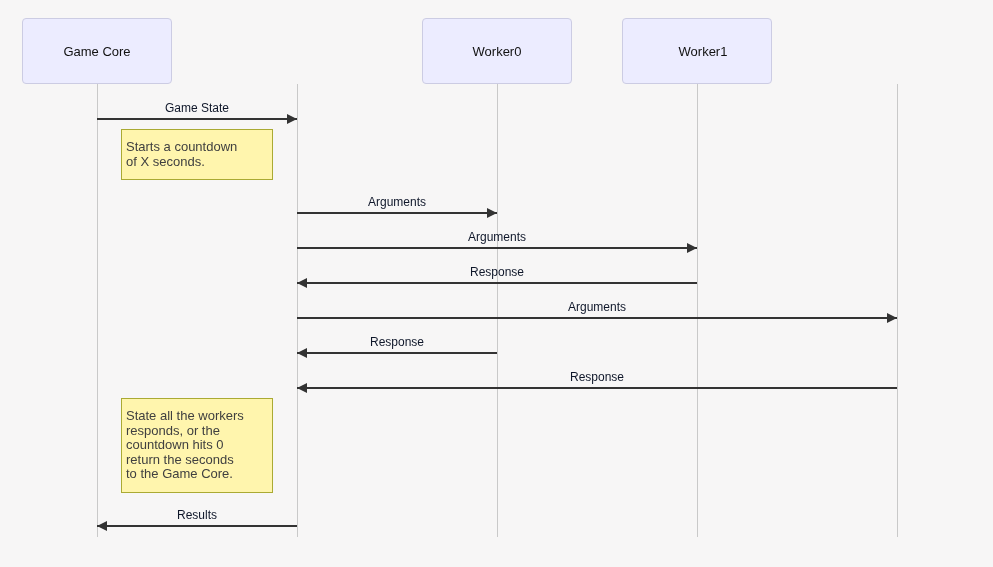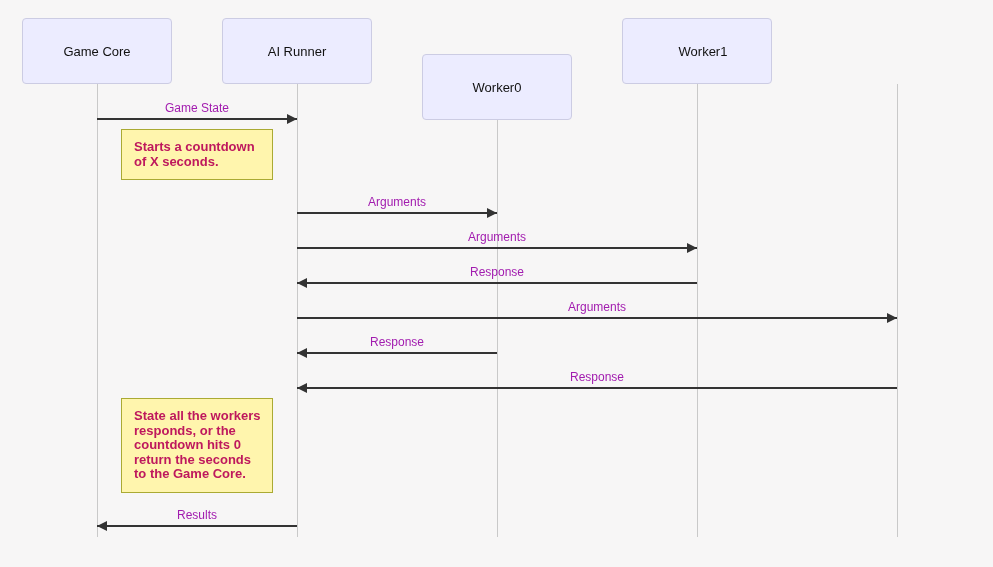--- a/index.html
+++ b/index.html
@@ -47,51 +47,47 @@
     border-bottom: 5px solid transparent;
   }
   .arrowhead.right { border-left: 10px solid #333333; }
   .arrowhead.left  { border-right: 10px solid #333333; }
 
   .msg-label {
     position: absolute;
     transform: translateX(-50%);
     white-space: nowrap;
     font-size: 12px;
-    color: #a21caf;
+    color: #0f172a;
     text-align: center;
   }
 
   .note {
     position: absolute;
     width: 152px;
     background: #fff5ad;
     border: 1px solid #aaaa33;
-    padding: 10px 12px;
+    padding: 10px 4px;
     font-size: 13px;
     line-height: 14.5px;
-    color: #be185d;
-    font-weight: bold;
+    color: #404040;
   }
   .note-line { white-space: nowrap; }
 </style>
 </head>
 <body>
 
 <div class="diagram">
     <div class="lifeline" style="left: 97px; top: 84px; height: 453px;"></div>
     <div class="actor" style="left: 22px; top: 18px;">
       <span>Game Core</span>
     </div>
     <div class="lifeline" style="left: 297px; top: 84px; height: 453px;"></div>
-    <div class="actor" style="left: 222px; top: 18px;">
-      <span>AI Runner</span>
-    </div>
     <div class="lifeline" style="left: 497px; top: 84px; height: 453px;"></div>
-    <div class="actor" style="left: 422px; top: 18px; margin-top: 36px;">
+    <div class="actor" style="left: 422px; top: 18px;">
       <span>Worker0</span>
     </div>
     <div class="lifeline" style="left: 697px; top: 84px; height: 453px;"></div>
     <div class="actor" style="left: 622px; top: 18px; padding-left: 12px;">
       <span>Worker1</span>
     </div>
     <div class="lifeline" style="left: 897px; top: 84px; height: 453px;"></div>
     <div class="msg-line" style="left: 97px; top: 118px; width: 200px;"></div>
     <div class="arrowhead right" style="top: 114px; left: 287px;"></div>
     <div class="msg-label" style="left: 197px; top: 101px;">Game State</div>

